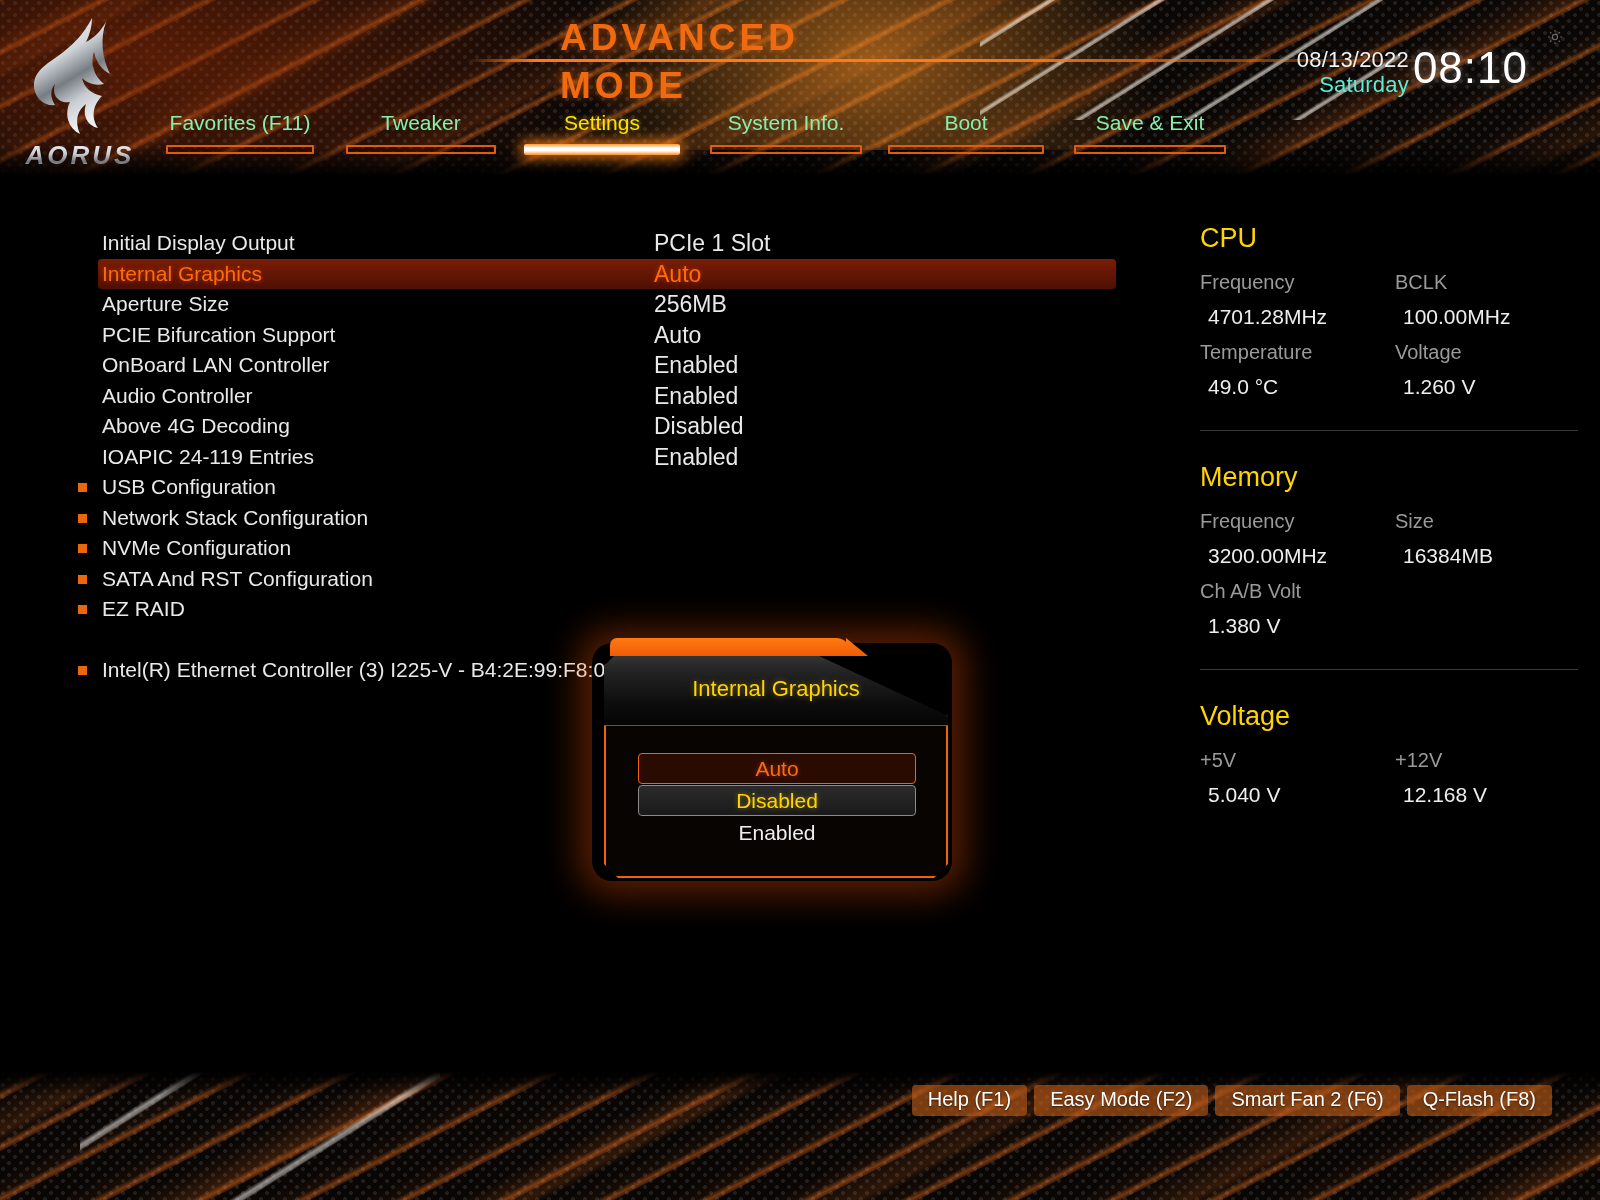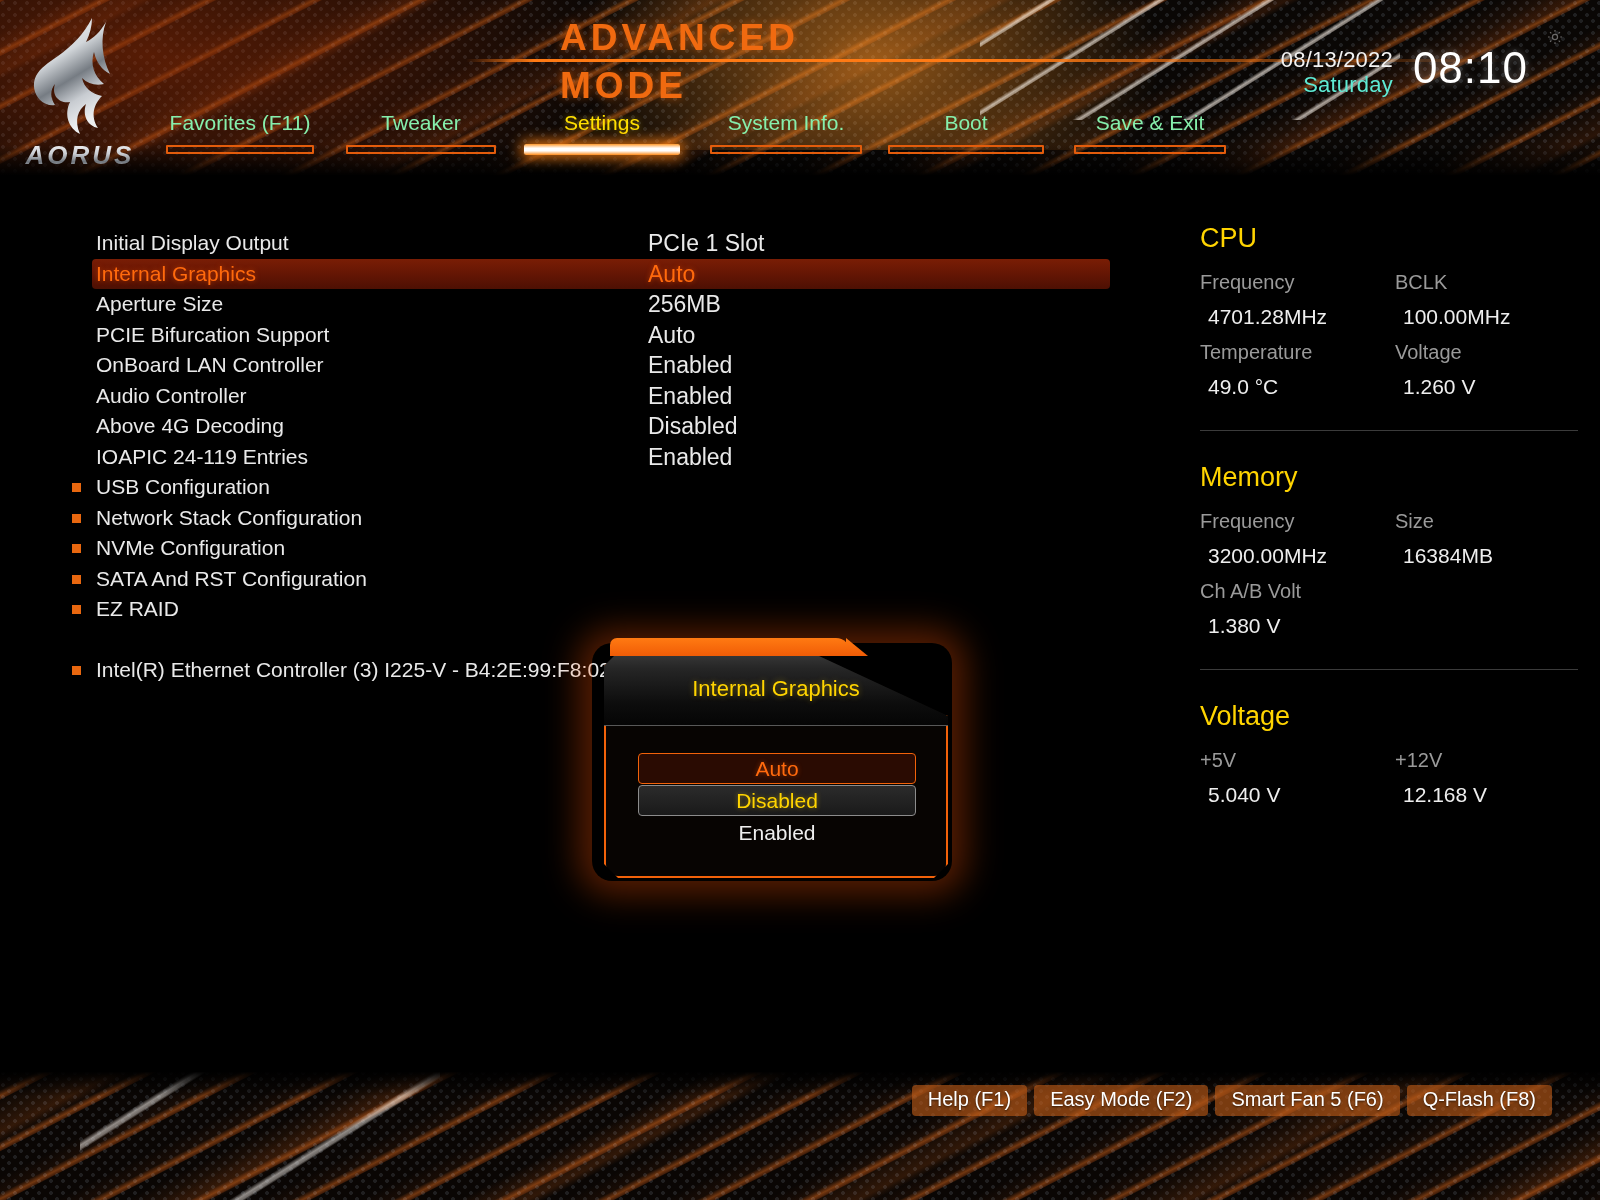--- a/index.html
+++ b/index.html
@@ -88,21 +88,21 @@
     position:absolute; left:466px; top:0px; width:110px; height:62px;
     overflow:hidden;
   }
   #adv-slash::after {
     content:""; position:absolute; left:0; top:-6px; width:3px; height:100px;
     background:#ff7a14; transform:rotate(-37deg); transform-origin:bottom left;
     box-shadow:0 0 7px rgba(255,120,20,0.8);
   }
 
   
-  #clock-block { position:absolute; right:72px; top:42px; display:flex; align-items:flex-start; gap:20px; }
+  #clock-block { position:absolute; right:72px; top:42px; display:flex; align-items:flex-start; gap:4px; }
   #date-col { text-align:right; padding-top:5px; }
   #date-text { font-size:22px; color:#f2f2f2; line-height:25px; letter-spacing:0.2px; }
   #day-text  { font-size:22px; color:#5eead4; line-height:25px; letter-spacing:0.2px; }
   #time-text {
     font-size:44px; color:#ffffff; font-weight:500; line-height:52px;
     letter-spacing:1px; text-shadow:0 0 8px rgba(255,255,255,0.35);
   }
   #gear-icon { position:absolute; right:36px; top:28px; width:18px; height:18px; opacity:0.5; }
 
   
@@ -116,21 +116,21 @@
   }
   .nav-bar-active {
     position:absolute; left:6px; right:6px; top:36px; height:11px; border-radius:2px;
     background:linear-gradient(to bottom,#ff9a2e 0%, #ffffff 38%, #ffffff 62%, #ff8c1a 100%);
     box-shadow:0 0 14px 3px rgba(255,130,20,0.85);
   }
 
   
   #main { position:absolute; left:0; top:180px; width:1600px; height:790px; background:#000; }
 
-  #settings-list { position:absolute; left:2px; top:48px; width:1140px;padding-left:12px; }
+  #settings-list { position:absolute; left:8px; top:48px; width:1140px;padding-left:12px; }
   .srow { position:relative; height:30.5px; }
   .srow .label {
     position:absolute; left:82px; top:0; font-size:21px; line-height:30px; color:#e9e9e9;
     white-space:nowrap;
   }
   .srow .value {
     position:absolute; left:634px; top:0; font-size:23px; line-height:30px; color:#e9e9e9;
     white-space:nowrap;
   }
   .srow.selected {
@@ -450,15 +450,15 @@
 
 <div id="footer">
   <div class="hexmesh"></div>
   <div class="ft-streaks"></div>
   <div class="ft-white"></div>
   <div id="footer-top-fade"></div>
 </div>
 <div id="fkeys">
     <div class="fkey">Help (F1)</div>
     <div class="fkey">Easy Mode (F2)</div>
-    <div class="fkey">Smart Fan 5 (F6)</div>
+    <div class="fkey">Smart Fan 2 (F6)</div>
     <div class="fkey">Q-Flash (F8)</div>
   </div>
 
 </body></html>

